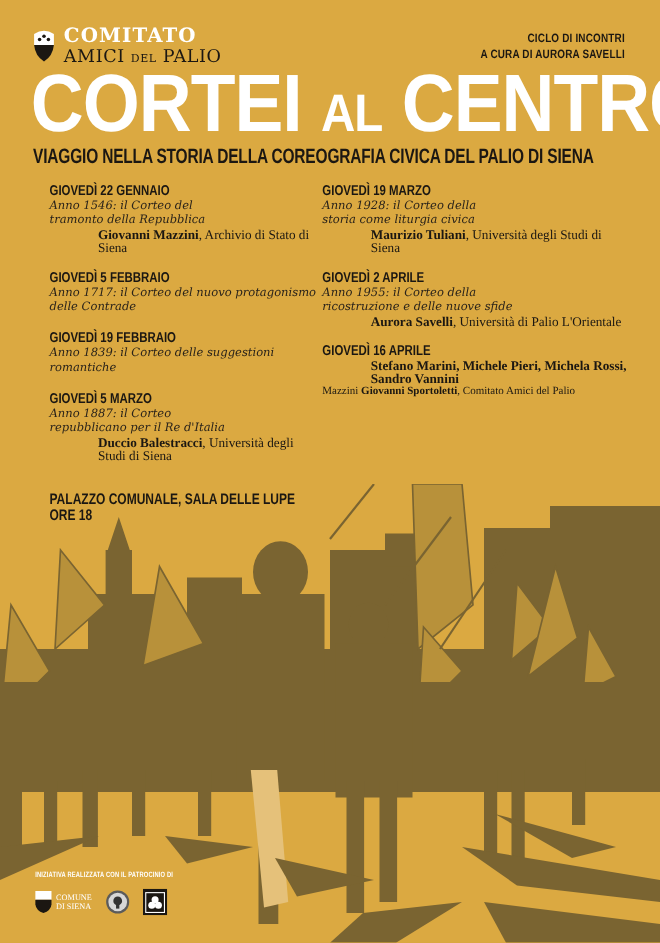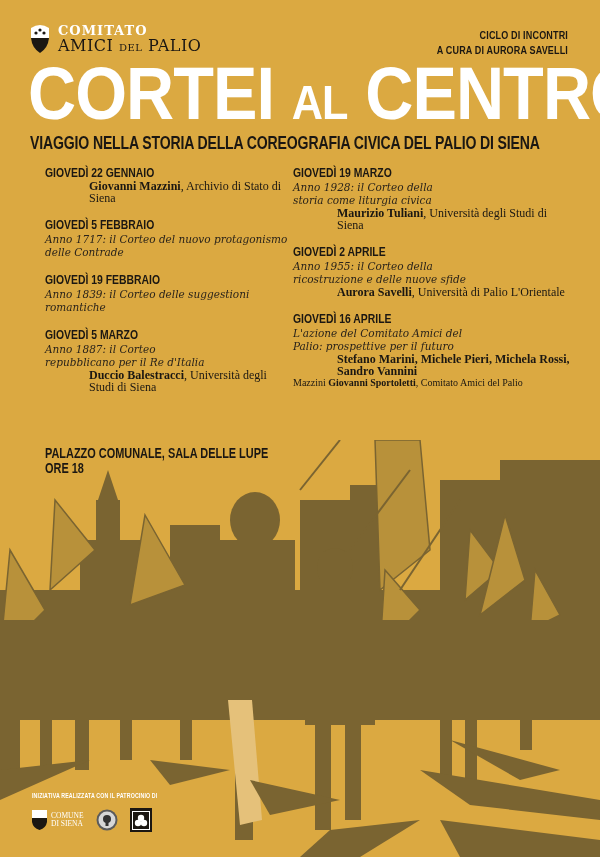--- a/index.html
+++ b/index.html
@@ -7,21 +7,21 @@
   .poster { position:absolute; left:0; top:0; width:600px; height:857px; background:#dba941; overflow:hidden; }
 
   
   .photo { position:absolute; left:0; top:440px; width:600px; height:417px; }
   .photo svg { width:100%; height:100%; display:block; }
 
   
   .logo { position:absolute; left:30px; top:24px; display:flex; align-items:center; }
   .shield { width:20px; height:30px; margin-right:8px; }
   .logo-text { line-height:1; }
-  .logo-l1 { font-family:"DejaVu Serif", serif; color:#fff; font-size:13px; letter-spacing:1px; font-weight:bold; }
+  .logo-l1 { font-family:"DejaVu Serif", serif; color:#fff; font-size:18px; letter-spacing:1px; font-weight:bold; }
   .logo-l2 { font-family:"DejaVu Serif", serif; color:#1b1712; font-size:16px; letter-spacing:0.5px; margin-top:1px; }
   .logo-l2 .small { font-size:10px; }
 
   .cycle { position:absolute; right:32px; top:28px; text-align:right; font-family:"Liberation Sans", sans-serif; font-weight:bold; font-size:11px; line-height:15px; color:#1b1712; transform:scaleX(0.82); transform-origin:right top; letter-spacing:0.2px; }
 
   .title { position:absolute; left:28px; top:62px; width:545px; white-space:nowrap; font-family:"Liberation Sans", sans-serif; font-weight:bold; color:#fff; font-size:74px; line-height:64px; letter-spacing:-1px; transform:scaleX(0.9); transform-origin:left top; }
   .title .al { font-size:48px; letter-spacing:-1px; }
 
   .subtitle { position:absolute; left:30px; top:132px; white-space:nowrap; font-family:"Liberation Sans", sans-serif; font-weight:bold; font-size:19px; line-height:22px; color:#1b1712; transform:scaleX(0.74); transform-origin:left top; letter-spacing:-0.2px; }
 
@@ -141,20 +141,21 @@
     <div>A CURA DI AURORA SAVELLI</div>
   </div>
 
   <div class="title"><span>CORTEI </span><span class="al">AL</span><span> CENTRO</span></div>
 
   <div class="subtitle">VIAGGIO NELLA STORIA DELLA COREOGRAFIA CIVICA DEL PALIO DI SIENA</div>
 
   <div class="col col-left">
     <div class="event">
       <div class="ev-date">GIOVEDÌ 22 GENNAIO</div>
+      <div class="ev-topic" style="width:175px">Anno 1546: il Corteo del tramonto della Repubblica</div>
       <div class="ev-speaker"><b>Giovanni Mazzini</b><span>, Archivio di Stato di Siena</span></div>
     </div>
     <div class="event">
       <div class="ev-date">GIOVEDÌ 5 FEBBRAIO</div>
       <div class="ev-topic" style="width:245px">Anno 1717: il Corteo del nuovo protagonismo delle Contrade</div>
     </div>
     <div class="event">
       <div class="ev-date">GIOVEDÌ 19 FEBBRAIO</div>
       <div class="ev-topic" style="width:210px">Anno 1839: il Corteo delle suggestioni romantiche</div>
     </div>
@@ -171,21 +172,20 @@
       <div class="ev-topic" style="width:165px">Anno 1928: il Corteo della storia come liturgia civica</div>
       <div class="ev-speaker"><b>Maurizio Tuliani</b><span>, Università degli Studi di Siena</span></div>
     </div>
     <div class="event">
       <div class="ev-date">GIOVEDÌ 2 APRILE</div>
       <div class="ev-topic" style="width:205px">Anno 1955: il Corteo della ricostruzione e delle nuove sfide</div>
       <div class="ev-speaker"><b>Aurora Savelli</b><span>, Università di Palio L'Orientale</span></div>
     </div>
     <div class="event">
       <div class="ev-date">GIOVEDÌ 16 APRILE</div>
-      <div class="ev-topic" style="width:200px">L'azione del Comitato Amici del Palio: prospettive per il futuro</div>
       <div class="ev-speaker"><b>Stefano Marini, Michele Pieri, Michela Rossi, Sandro Vannini</b></div>
       <div class="ev-coord"><span>Mazzini </span><b>Giovanni Sportoletti</b><span>, Comitato Amici del Palio</span></div>
     </div>
   </div>
 
   <div class="venue">
     <div>PALAZZO COMUNALE, SALA DELLE LUPE</div>
     <div>ORE 18</div>
   </div>
 

